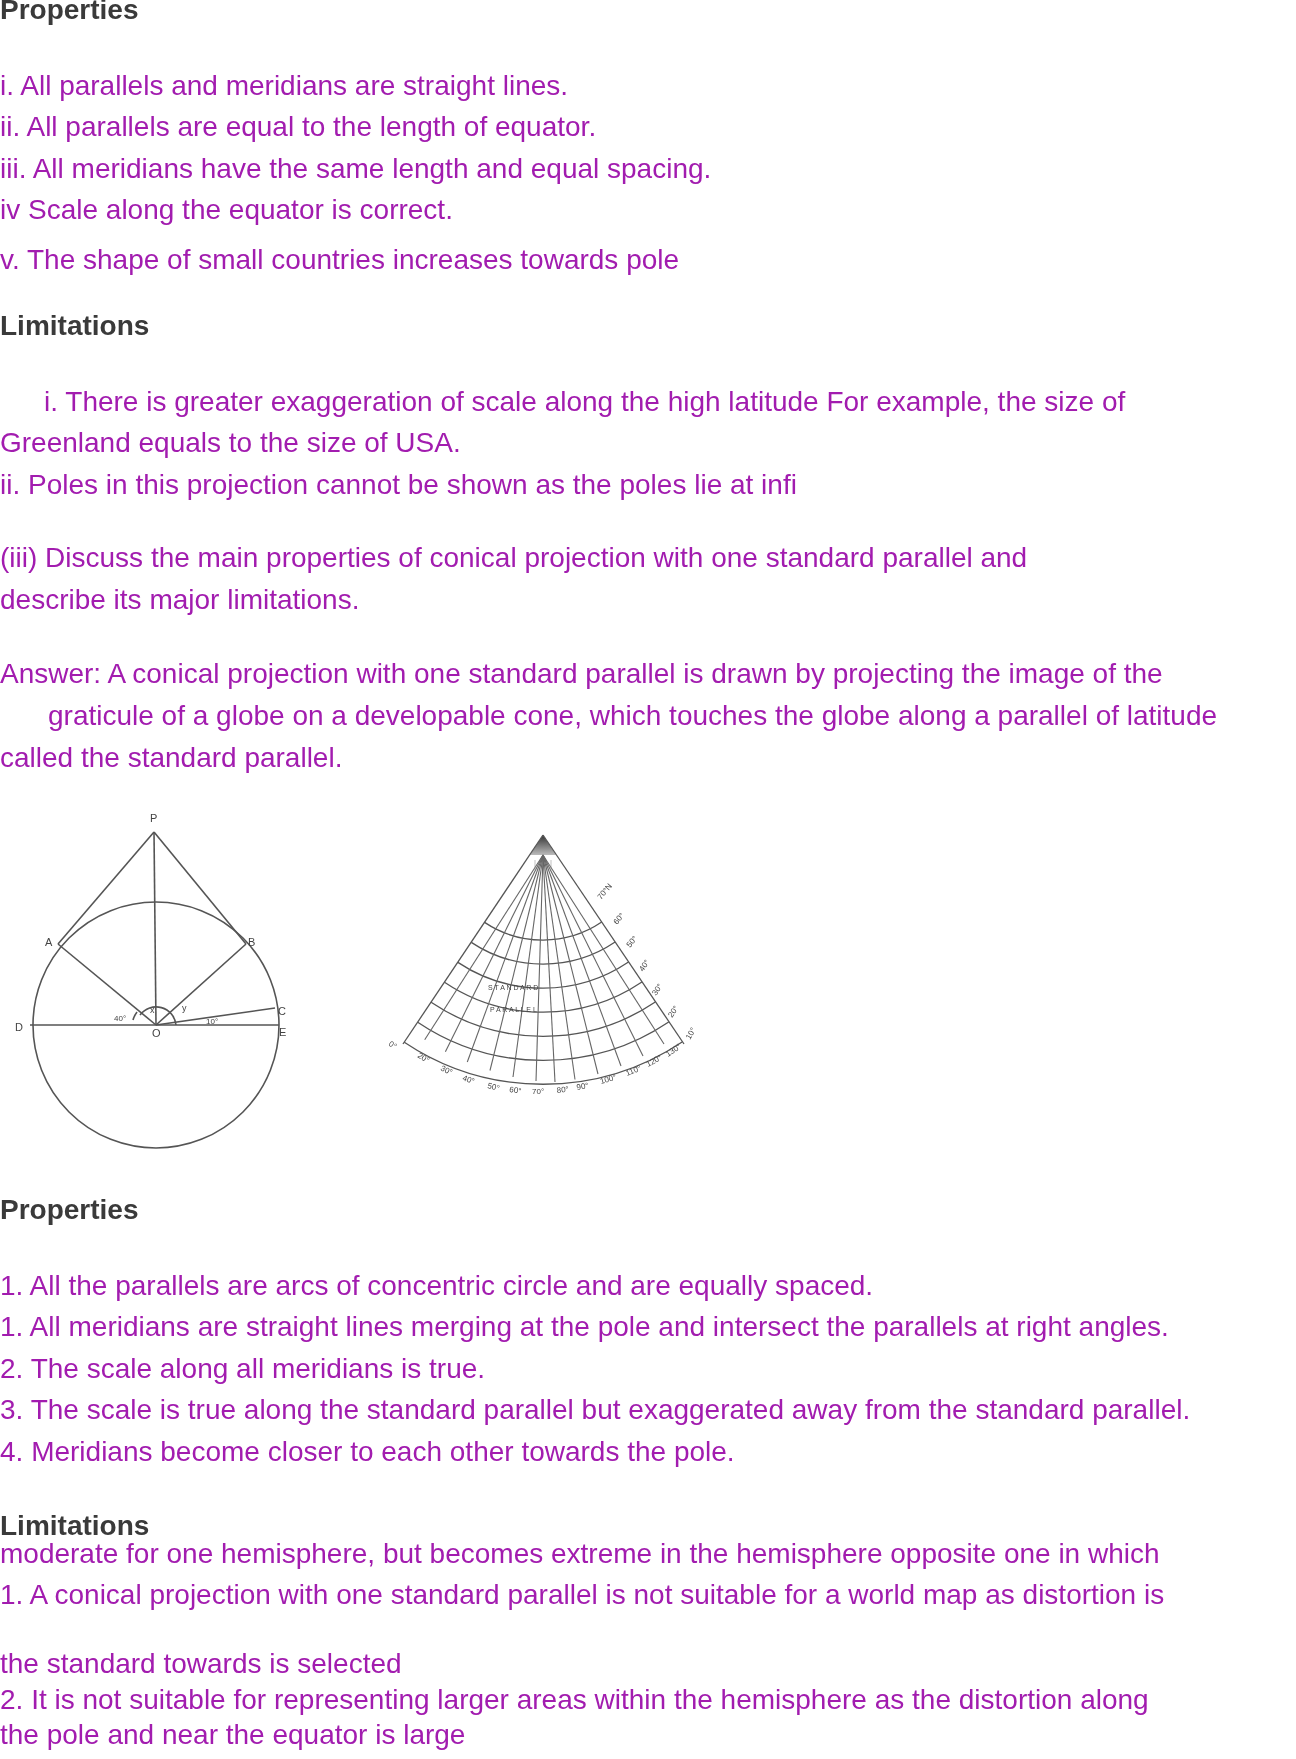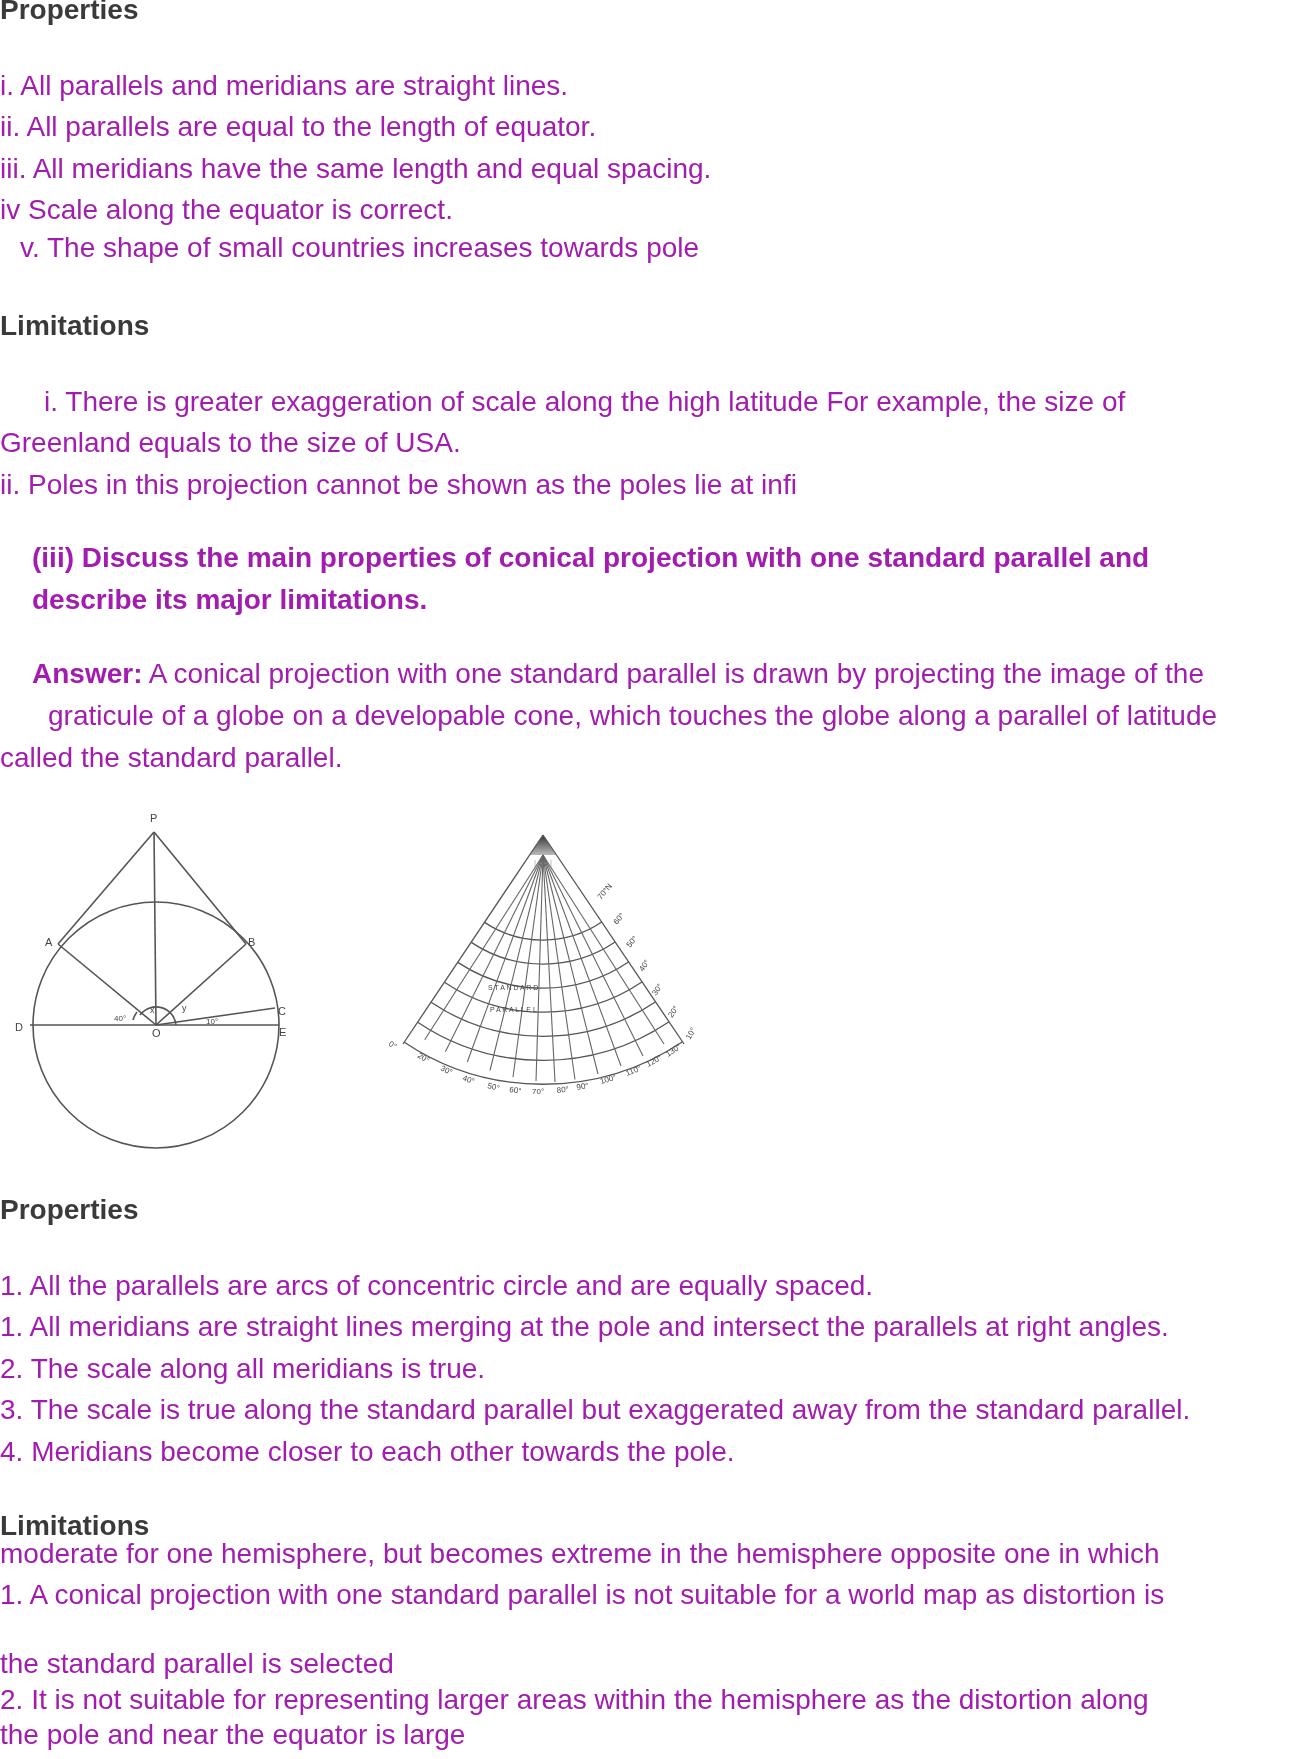--- a/index.html
+++ b/index.html
@@ -6,33 +6,33 @@
   body {
     width: 1296px; height: 1759px; position: relative; overflow: hidden;
     background: #ffffff; color: #333333;
     font-family: "Liberation Sans", sans-serif;
   }
   .line {
     position: absolute; left: 0; white-space: nowrap;
     font-size: 28px; line-height: 32px; color: #a21caf;
   }
   .h { font-weight: bold; color: #3a3a3a; }
-  .b { font-weight: bold; padding-left: 32px; }
+  .b { font-weight: normal; }
   svg { position: absolute; }
   svg text { font-family: "Liberation Sans", sans-serif; fill: #444; }
 </style>
 </head>
 <body>
 
 <div class="line h" style="top:-6px;">Properties</div>
 <div class="line" style="top:70px;">i. All parallels and meridians are straight lines.</div>
 <div class="line" style="top:111px;">ii. All parallels are equal to the length of equator.</div>
 <div class="line" style="top:153px;">iii. All meridians have the same length and equal spacing.</div>
 <div class="line" style="top:194px;">iv Scale along the equator is correct.</div>
-<div class="line" style="top:232px;padding-left:20px;">v. The shape of small countries increases towards pole</div>
+<div class="line" style="top:244px;">v. The shape of small countries increases towards pole</div>
 
 <div class="line h" style="top:310px;">Limitations</div>
 <div class="line" style="top:386px;padding-left:44px;">i. There is greater exaggeration of scale along the high latitude For example, the size of</div>
 <div class="line" style="top:427px;">Greenland equals to the size of USA.</div>
 <div class="line" style="top:469px;">ii. Poles in this projection cannot be shown as the poles lie at infi</div>
 
 <div class="line b" style="top:542px;">(iii) Discuss the main properties of conical projection with one standard parallel and</div>
 <div class="line b" style="top:584px;">describe its major limitations.</div>
 
 <div class="line" style="top:658px;"><span class="b">Answer:</span><span> A conical projection with one standard parallel is drawn by projecting the image of the</span></div>
@@ -139,15 +139,15 @@
 <div class="line h" style="top:1194px;">Properties</div>
 <div class="line" style="top:1270px;">1. All the parallels are arcs of concentric circle and are equally spaced.</div>
 <div class="line" style="top:1311px;">1. All meridians are straight lines merging at the pole and intersect the parallels at right angles.</div>
 <div class="line" style="top:1353px;">2. The scale along all meridians is true.</div>
 <div class="line" style="top:1394px;">3. The scale is true along the standard parallel but exaggerated away from the standard parallel.</div>
 <div class="line" style="top:1436px;">4. Meridians become closer to each other towards the pole.</div>
 
 <div class="line h" style="top:1510px;">Limitations</div>
 <div class="line" style="top:1579px;">1. A conical projection with one standard parallel is not suitable for a world map as distortion is</div>
 <div class="line" style="top:1538px;text-align:right;">moderate for one hemisphere, but becomes extreme in the hemisphere opposite one in which</div>
-<div class="line" style="top:1648px;">the standard parallel is selected</div>
+<div class="line" style="top:1648px;">the standard towards is selected</div>
 <div class="line" style="top:1684px;">2. It is not suitable for representing larger areas within the hemisphere as the distortion along</div>
 <div class="line" style="top:1719px;">the pole and near the equator is large</div>
 
 </body></html>

